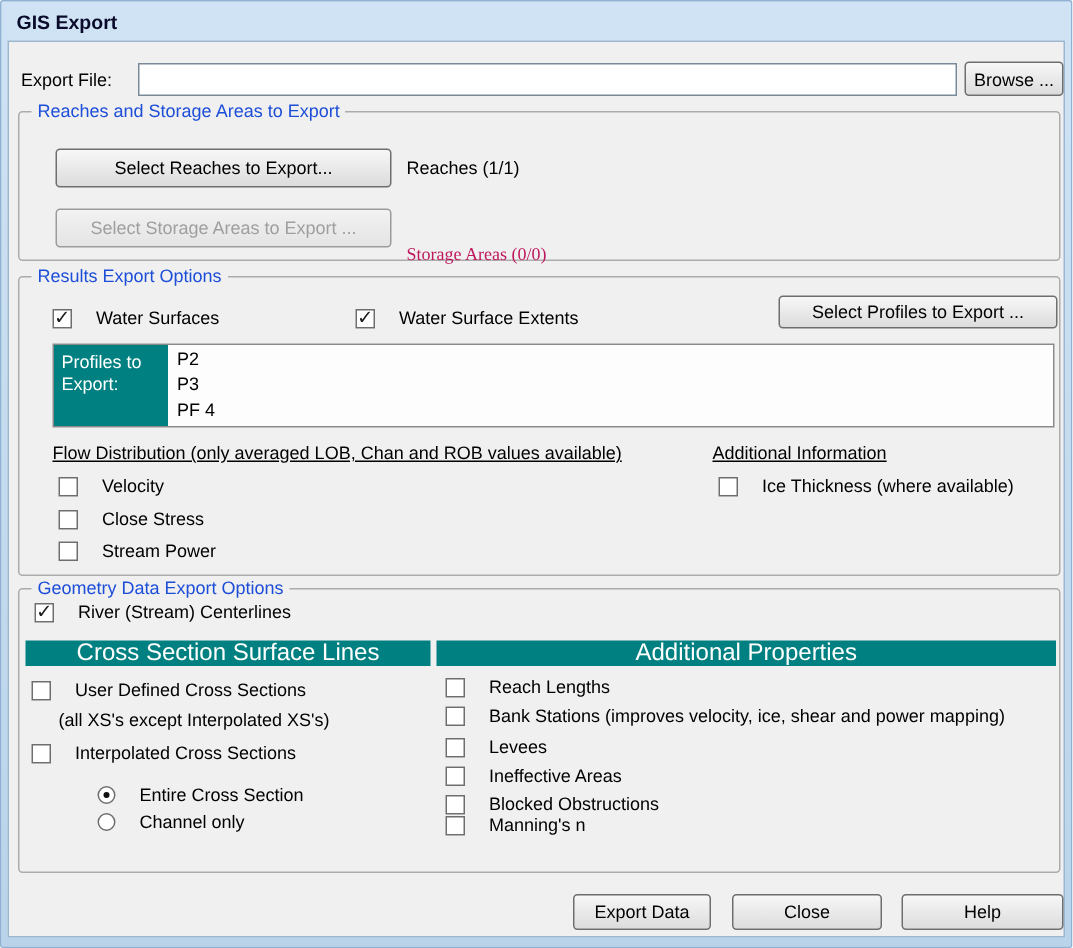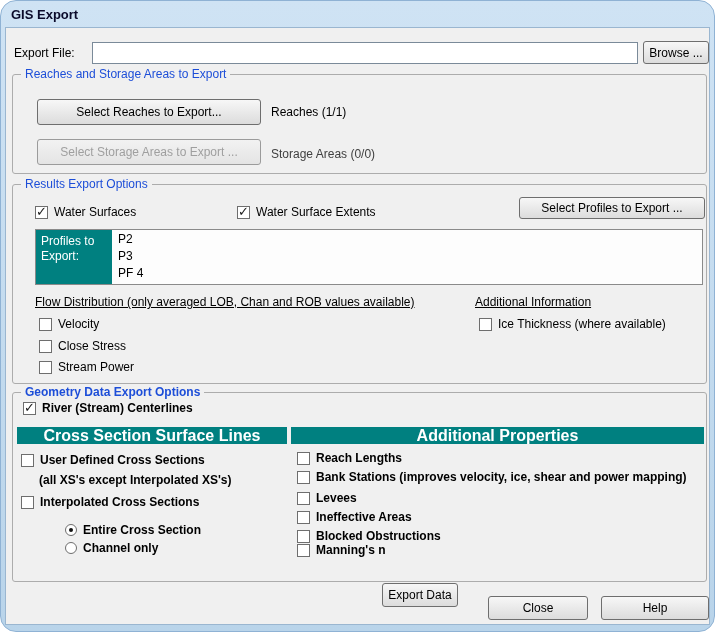--- a/index.html
+++ b/index.html
@@ -3,21 +3,21 @@
 <meta charset="utf-8">
 <style>
   :root{
     --teal:#008080;
     --titlebar-blue:#b9d4ea;
   }
   html,body{margin:0;padding:0;background:#fff;font-family:"Liberation Sans","DejaVu Sans",sans-serif;}
   .window{
     position:relative;width:715px;height:632px;
     background:linear-gradient(#cfe3f4,var(--titlebar-blue));
-    border:1px solid #8fb2d4;border-radius:16px;box-sizing:border-box;
+    border:1px solid #8fb2d4;border-radius:2px;box-sizing:border-box;
     overflow:hidden;
   }
   .titlebar{
     position:absolute;left:0;top:0;right:0;height:26px;
     display:flex;align-items:center;padding-left:10px;
     font-size:13px;font-weight:bold;color:#0a0a2a;
   }
   .content{
     position:absolute;left:4px;top:26px;width:705px;height:598px;
     background:#f0f0f0;border:1px solid #9ab6d0;box-sizing:border-box;
@@ -35,21 +35,21 @@
     font-size:12px;color:#000;font-family:inherit;
     display:flex;align-items:center;justify-content:center;
     white-space:nowrap;cursor:default;padding:0 6px;
   }
   .btn.disabled{color:#9f9f9f;background:linear-gradient(#f2f2f2,#e4e4e4);border-color:#9b9b9b;}
   .group{position:absolute;border:1px solid #acacac;border-radius:3px;box-sizing:border-box;}
   .group>.legend{
     position:absolute;top:-8px;left:8px;background:#f0f0f0;
     padding:0 4px;font-size:12px;color:#1d4ed8;white-space:nowrap;
   }
-  .cbrow,.radiorow{position:absolute;display:flex;align-items:center;gap:6px;}
+  .cbrow,.radiorow{position:absolute;display:flex;align-items:center;gap:16px;}
   .cb{
     position:relative;width:13px;height:13px;flex:0 0 13px;
     background:#fff;border:1px solid #6e6e6e;box-sizing:border-box;
   }
   .cb.checked::after{
     content:"\2713";position:absolute;left:0px;top:-3px;
     font-size:13px;font-weight:bold;color:#1a1a1a;
   }
   .radio{
     position:relative;width:12px;height:12px;flex:0 0 12px;border-radius:50%;
@@ -90,21 +90,21 @@
 
     <span class="lbl" style="left:8px;top:18px;">Export File:</span>
     <input class="textinput" style="left: 86px; top: 14px; width: 546px;" value="">
     <button class="btn" style="left:637px;top:13px;width:66px;height:23px;">Browse ...</button>
 
     <div class="group" style="left:6px;top:46px;width:695px;height:100px;">
       <span class="legend">Reaches and Storage Areas to Export</span>
       <button class="btn" style="left:24px;top:24px;width:224px;height:26px;">Select Reaches to Export...</button>
       <span class="lbl" style="left:258px;top:30px;">Reaches (1/1)</span>
       <button class="btn disabled" style="left:24px;top:64px;width:224px;height:26px;">Select Storage Areas to Export ...</button>
-      <span class="lbl" style="left:258px;top:72px;color:#404040;">Storage Areas (0/0)</span>
+      <span class="lbl" style="left:258px;top:87px;color:#be185d;font-family:Liberation Serif, serif;">Storage Areas (0/0)</span>
     </div>
 
     <div class="group" style="left:6px;top:156px;width:695px;height:200px;">
       <span class="legend">Results Export Options</span>
 
       <div class="cbrow" style="left:22px;top:20px;">
         <span class="cb checked"></span>
         <span class="cb-label">Water Surfaces</span>
       </div>
       <div class="cbrow" style="left:224px;top:20px;">
@@ -136,21 +136,21 @@
       <div class="cbrow" style="left:26px;top:175px;">
         <span class="cb"></span>
         <span class="cb-label">Stream Power</span>
       </div>
       <div class="cbrow" style="left:466px;top:132px;">
         <span class="cb"></span>
         <span class="cb-label">Ice Thickness (where available)</span>
       </div>
     </div>
 
-    <div class="group" style="left:6px;top:364px;width:695px;height:190px;font-weight:bold;">
+    <div class="group" style="left:6px;top:364px;width:695px;height:190px;">
       <span class="legend">Geometry Data Export Options</span>
 
       <div class="cbrow" style="left:10px;top:8px;">
         <span class="cb checked"></span>
         <span class="cb-label">River (Stream) Centerlines</span>
       </div>
 
       <div class="teal-bar" style="left:4px;top:34px;width:270px;">
         <span>Cross Section Surface Lines</span>
       </div>
@@ -195,18 +195,18 @@
       <div class="cbrow" style="left:284px;top:136px;">
         <span class="cb"></span>
         <span class="cb-label">Blocked Obstructions</span>
       </div>
       <div class="cbrow" style="left:284px;top:150px;">
         <span class="cb"></span>
         <span class="cb-label">Manning's n</span>
       </div>
     </div>
 
-    <button class="btn" style="left:376px;top:555px;width:76px;height:24px;">Export Data</button>
+    <button class="btn" style="left:376px;top:568px;width:92px;height:24px;">Export Data</button>
     <button class="btn" style="left:482px;top:568px;width:100px;height:24px;">Close</button>
     <button class="btn" style="left:595px;top:568px;width:108px;height:24px;">Help</button>
 
   </div>
 </div>
 
 </body></html>

